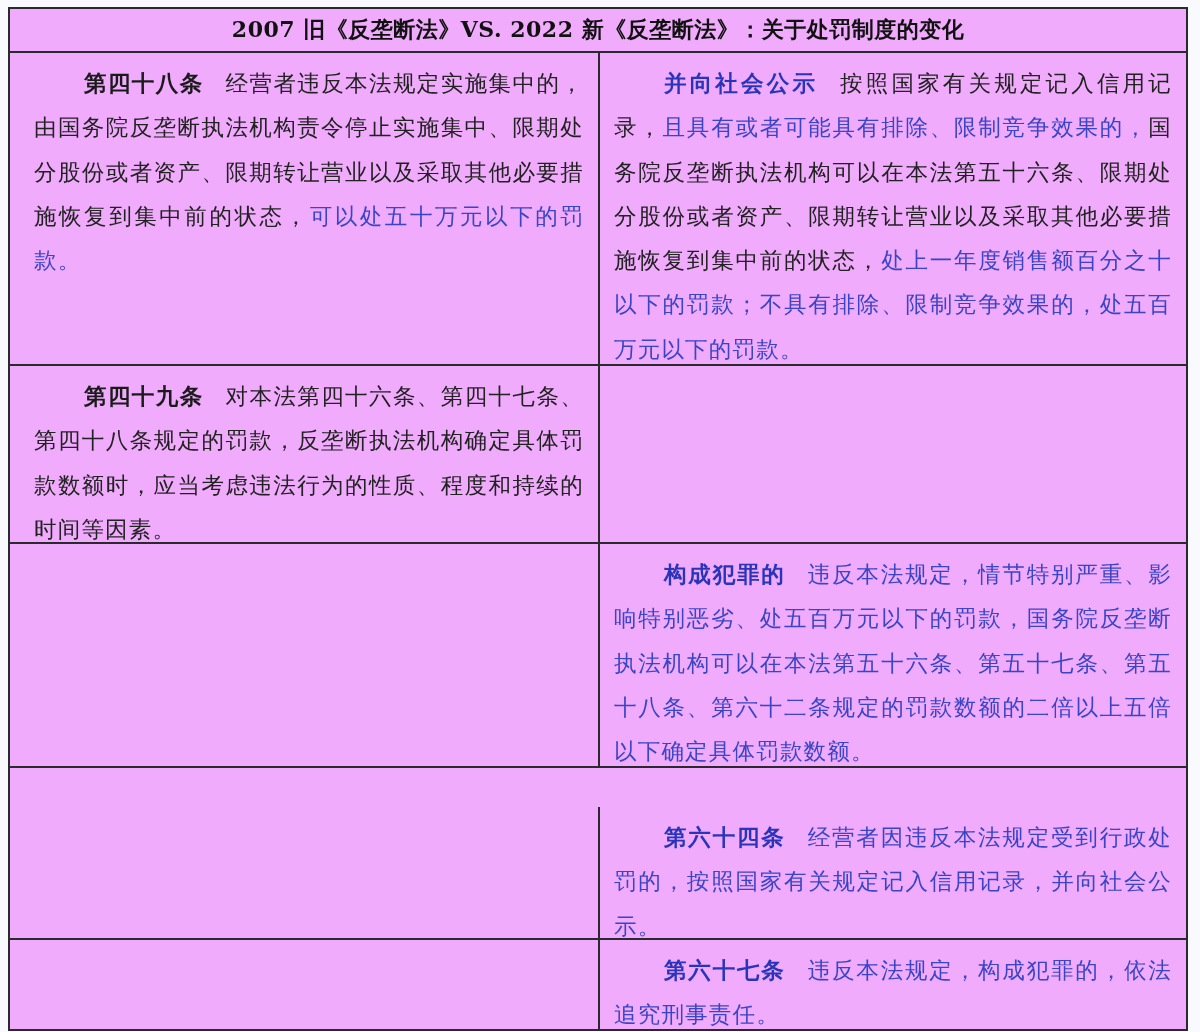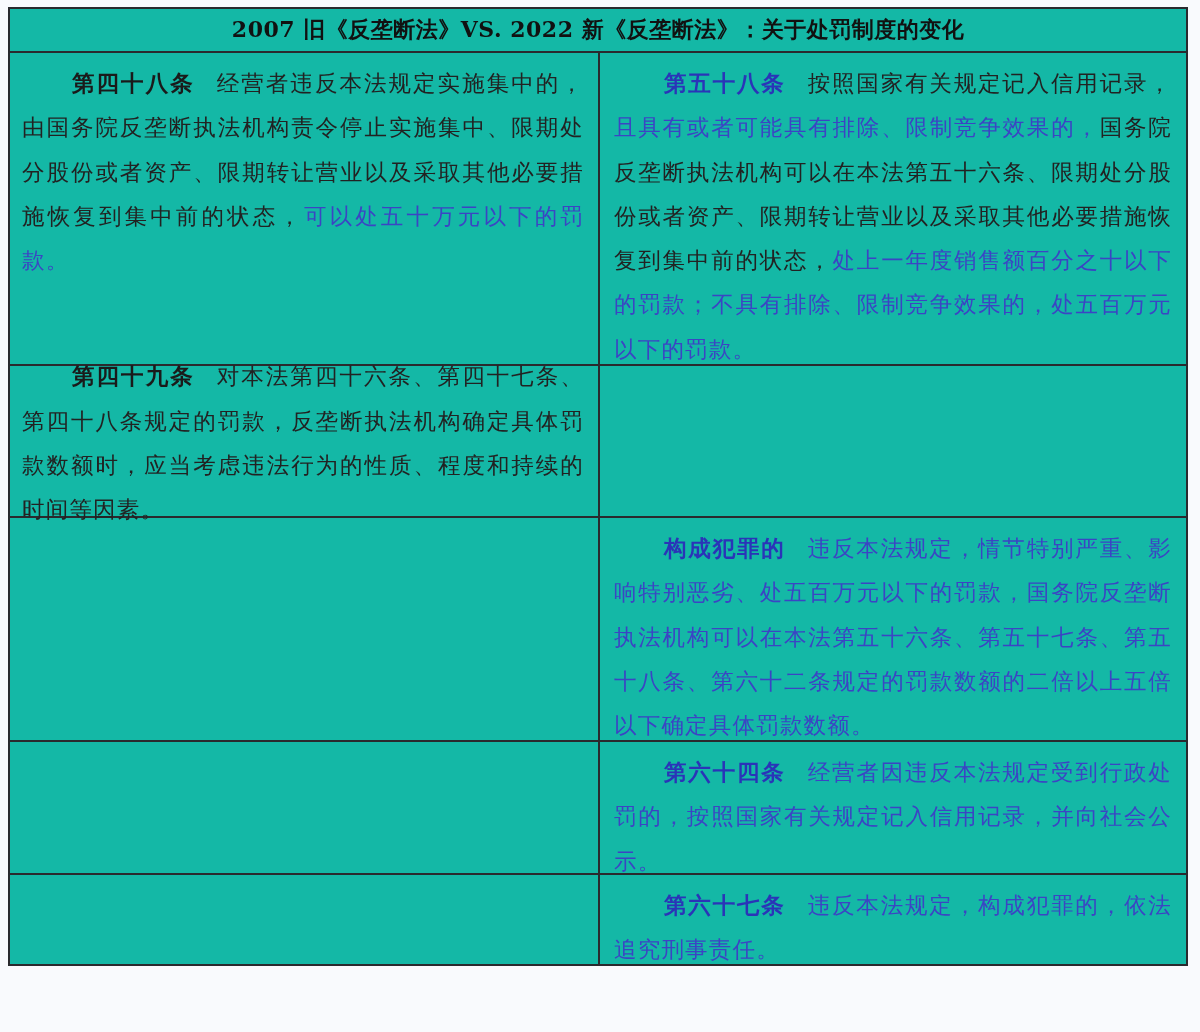--- a/index.html
+++ b/index.html
@@ -2,59 +2,59 @@
 <html><head>
 <meta charset="utf-8">
 <style>
   html, body { margin:0; padding:0; }
   body {
     width:1200px; height:1032px; background:#f9fafd; position:relative; overflow:hidden;
     font-family: "DejaVu Serif", "Liberation Serif", serif;
   }
   .tbl {
     position:absolute; left:8px; top:7px; width:1180px;
-    border:2px solid #2a2a2e; background:#14b8a6; box-sizing:border-box;
+    border:2px solid #2a2a2e; background:#f0abfc; box-sizing:border-box;
   }
   .hdr {
     height:44px; border-bottom:2px solid #2a2a2e; box-sizing:border-box;
     display:flex; align-items:center; justify-content:center;
     font-size:22px; font-weight:bold; color:#111; letter-spacing:0.5px;
   }
   .row { display:flex; border-bottom:2px solid #2a2a2e; box-sizing:border-box; }
   .row:last-child { border-bottom:none; }
   .cell {
-    box-sizing:border-box; padding:8px 14px 4px 12px;
+    box-sizing:border-box; padding:8px 14px 4px 24px;
     font-size:22.5px; line-height:44.3px; color:#222; letter-spacing:1.2px;
     text-align:justify;
   }
   .left { width:590px; border-right:2px solid #2a2a2e; }
   .right { width:586px; padding-left:14px; }
   .art { font-weight:bold; margin-left:50px; margin-right:22px; }
   .art.old { color:#1a1a1a; }
   .art.new { color:#2a34b8; }
   .blue { color:#3b44c4; }
   .blk { color:#222; }
   .r1 { height:313px; }
-  .r2 { height:152px;align-items:center; }
+  .r2 { height:178px; }
   .r3 { height:224px; }
-  .r4 { height:133px; }
+  .r4 { height:133px;margin-top:39px; }
   .r5 { height:89px; }
 </style>
 </head>
 <body>
 
 <div class="tbl">
   <div class="hdr">2007 旧《反垄断法》VS. 2022 新《反垄断法》：关于处罚制度的变化</div>
 
   <div class="row r1">
     <div class="cell left">
       <span class="art old">第四十八条</span><span class="blk">经营者违反本法规定实施集中的，由国务院反垄断执法机构责令停止实施集中、限期处分股份或者资产、限期转让营业以及采取其他必要措施恢复到集中前的状态，</span><span class="blue">可以处五十万元以下的罚款。</span>
     </div>
     <div class="cell right">
-      <span class="art new">第五十八条</span><span class="blk">按照国家有关规定记入信用记录，</span><span class="blue">且具有或者可能具有排除、限制竞争效果的，</span><span class="blk">国务院反垄断执法机构可以在本法第五十六条、限期处分股份或者资产、限期转让营业以及采取其他必要措施恢复到集中前的状态，</span><span class="blue">处上一年度销售额百分之十以下的罚款；不具有排除、限制竞争效果的，处五百万元以下的罚款。</span>
+      <span class="art new">并向社会公示</span><span class="blk">按照国家有关规定记入信用记录，</span><span class="blue">且具有或者可能具有排除、限制竞争效果的，</span><span class="blk">国务院反垄断执法机构可以在本法第五十六条、限期处分股份或者资产、限期转让营业以及采取其他必要措施恢复到集中前的状态，</span><span class="blue">处上一年度销售额百分之十以下的罚款；不具有排除、限制竞争效果的，处五百万元以下的罚款。</span>
     </div>
   </div>
 
   <div class="row r2">
     <div class="cell left">
       <span class="art old">第四十九条</span><span class="blk">对本法第四十六条、第四十七条、第四十八条规定的罚款，反垄断执法机构确定具体罚款数额时，应当考虑违法行为的性质、程度和持续的时间等因素。</span>
     </div>
   </div>
 
   <div class="row r3">

